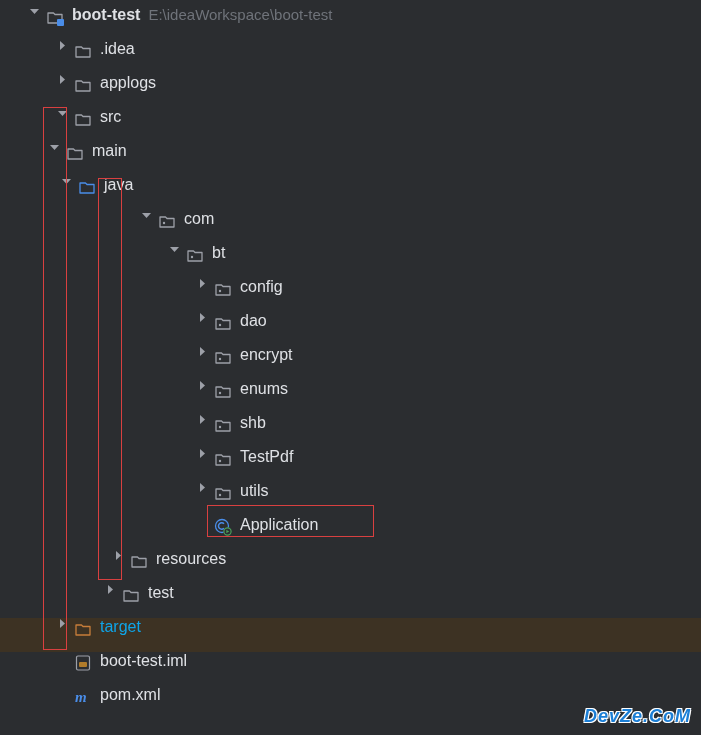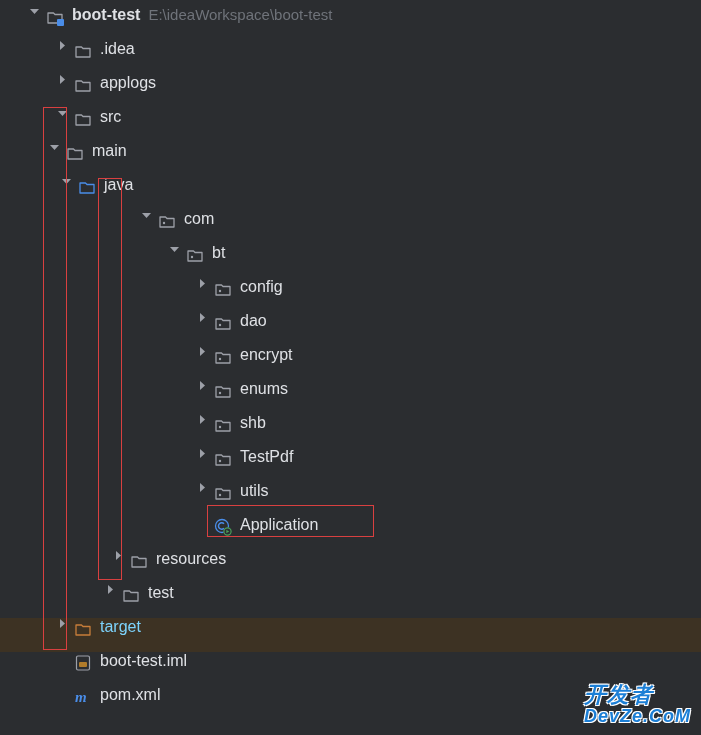--- a/index.html
+++ b/index.html
@@ -82,21 +82,21 @@
       line-height: 1.1;
       text-align: left;
       letter-spacing: 1px;
       font-style: italic;
       text-shadow: 1px 1px 0 #fff, -1px -1px 0 #fff, 1px -1px 0 #fff, -1px 1px 0 #fff;
     }
     .watermark .line2 {
       font-size: 18px;
     }
     .target-label {
-      color: #7dd3fc;
+      color: #0ea5e9;
     }
   </style>
 </head>
 <body>
 
 <svg width="0" height="0" style="position:absolute">
   <defs>
     <g id="chev-right">
         <path d="M3 1 L8 5.5 L3 10 Z"></path>
       </g>
@@ -434,15 +434,14 @@
     <span class="label">pom.xml</span>
   </div>
 
 </div>
 
 <div class="red-box" style="left:43px; top:107px; width:24px; height:543px;"></div>
 <div class="red-box" style="left:98px; top:178px; width:24px; height:402px;"></div>
 <div class="red-box" style="left:207px; top:505px; width:167px; height:32px;"></div>
 
 <div class="watermark">
-  <div>开发者</div>
   <div class="line2">DevZe.CoM</div>
 </div>
 
 </body></html>

